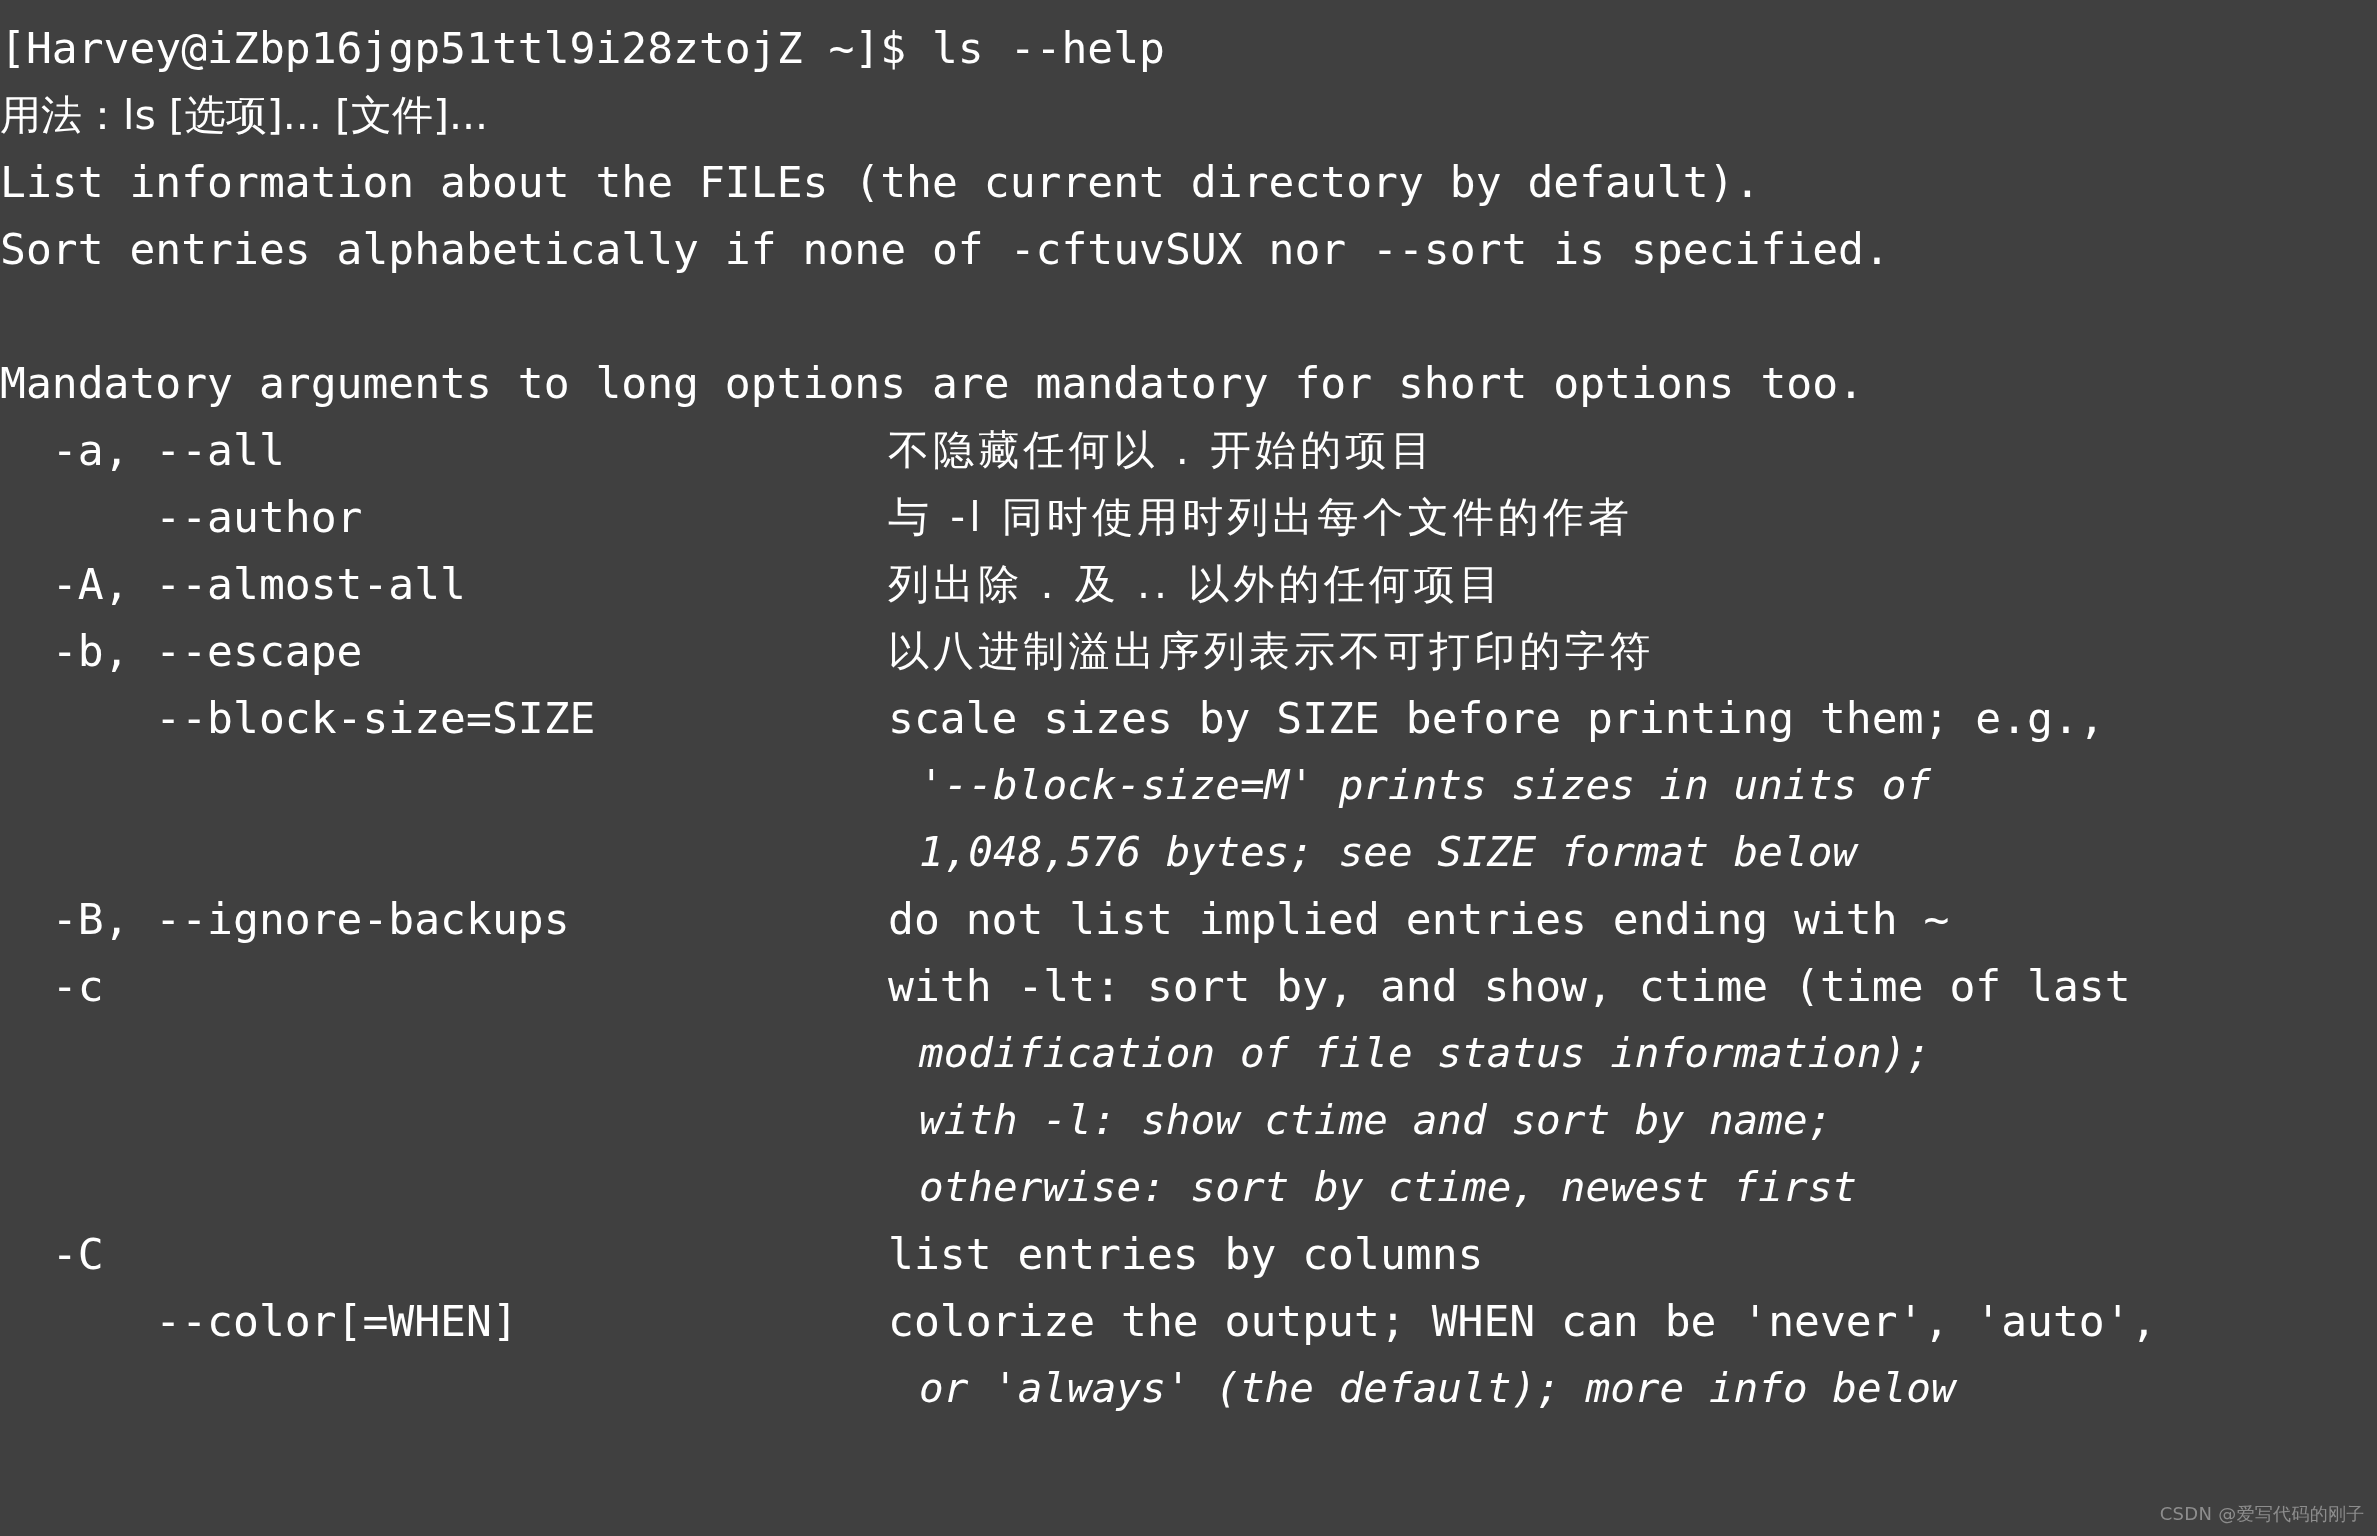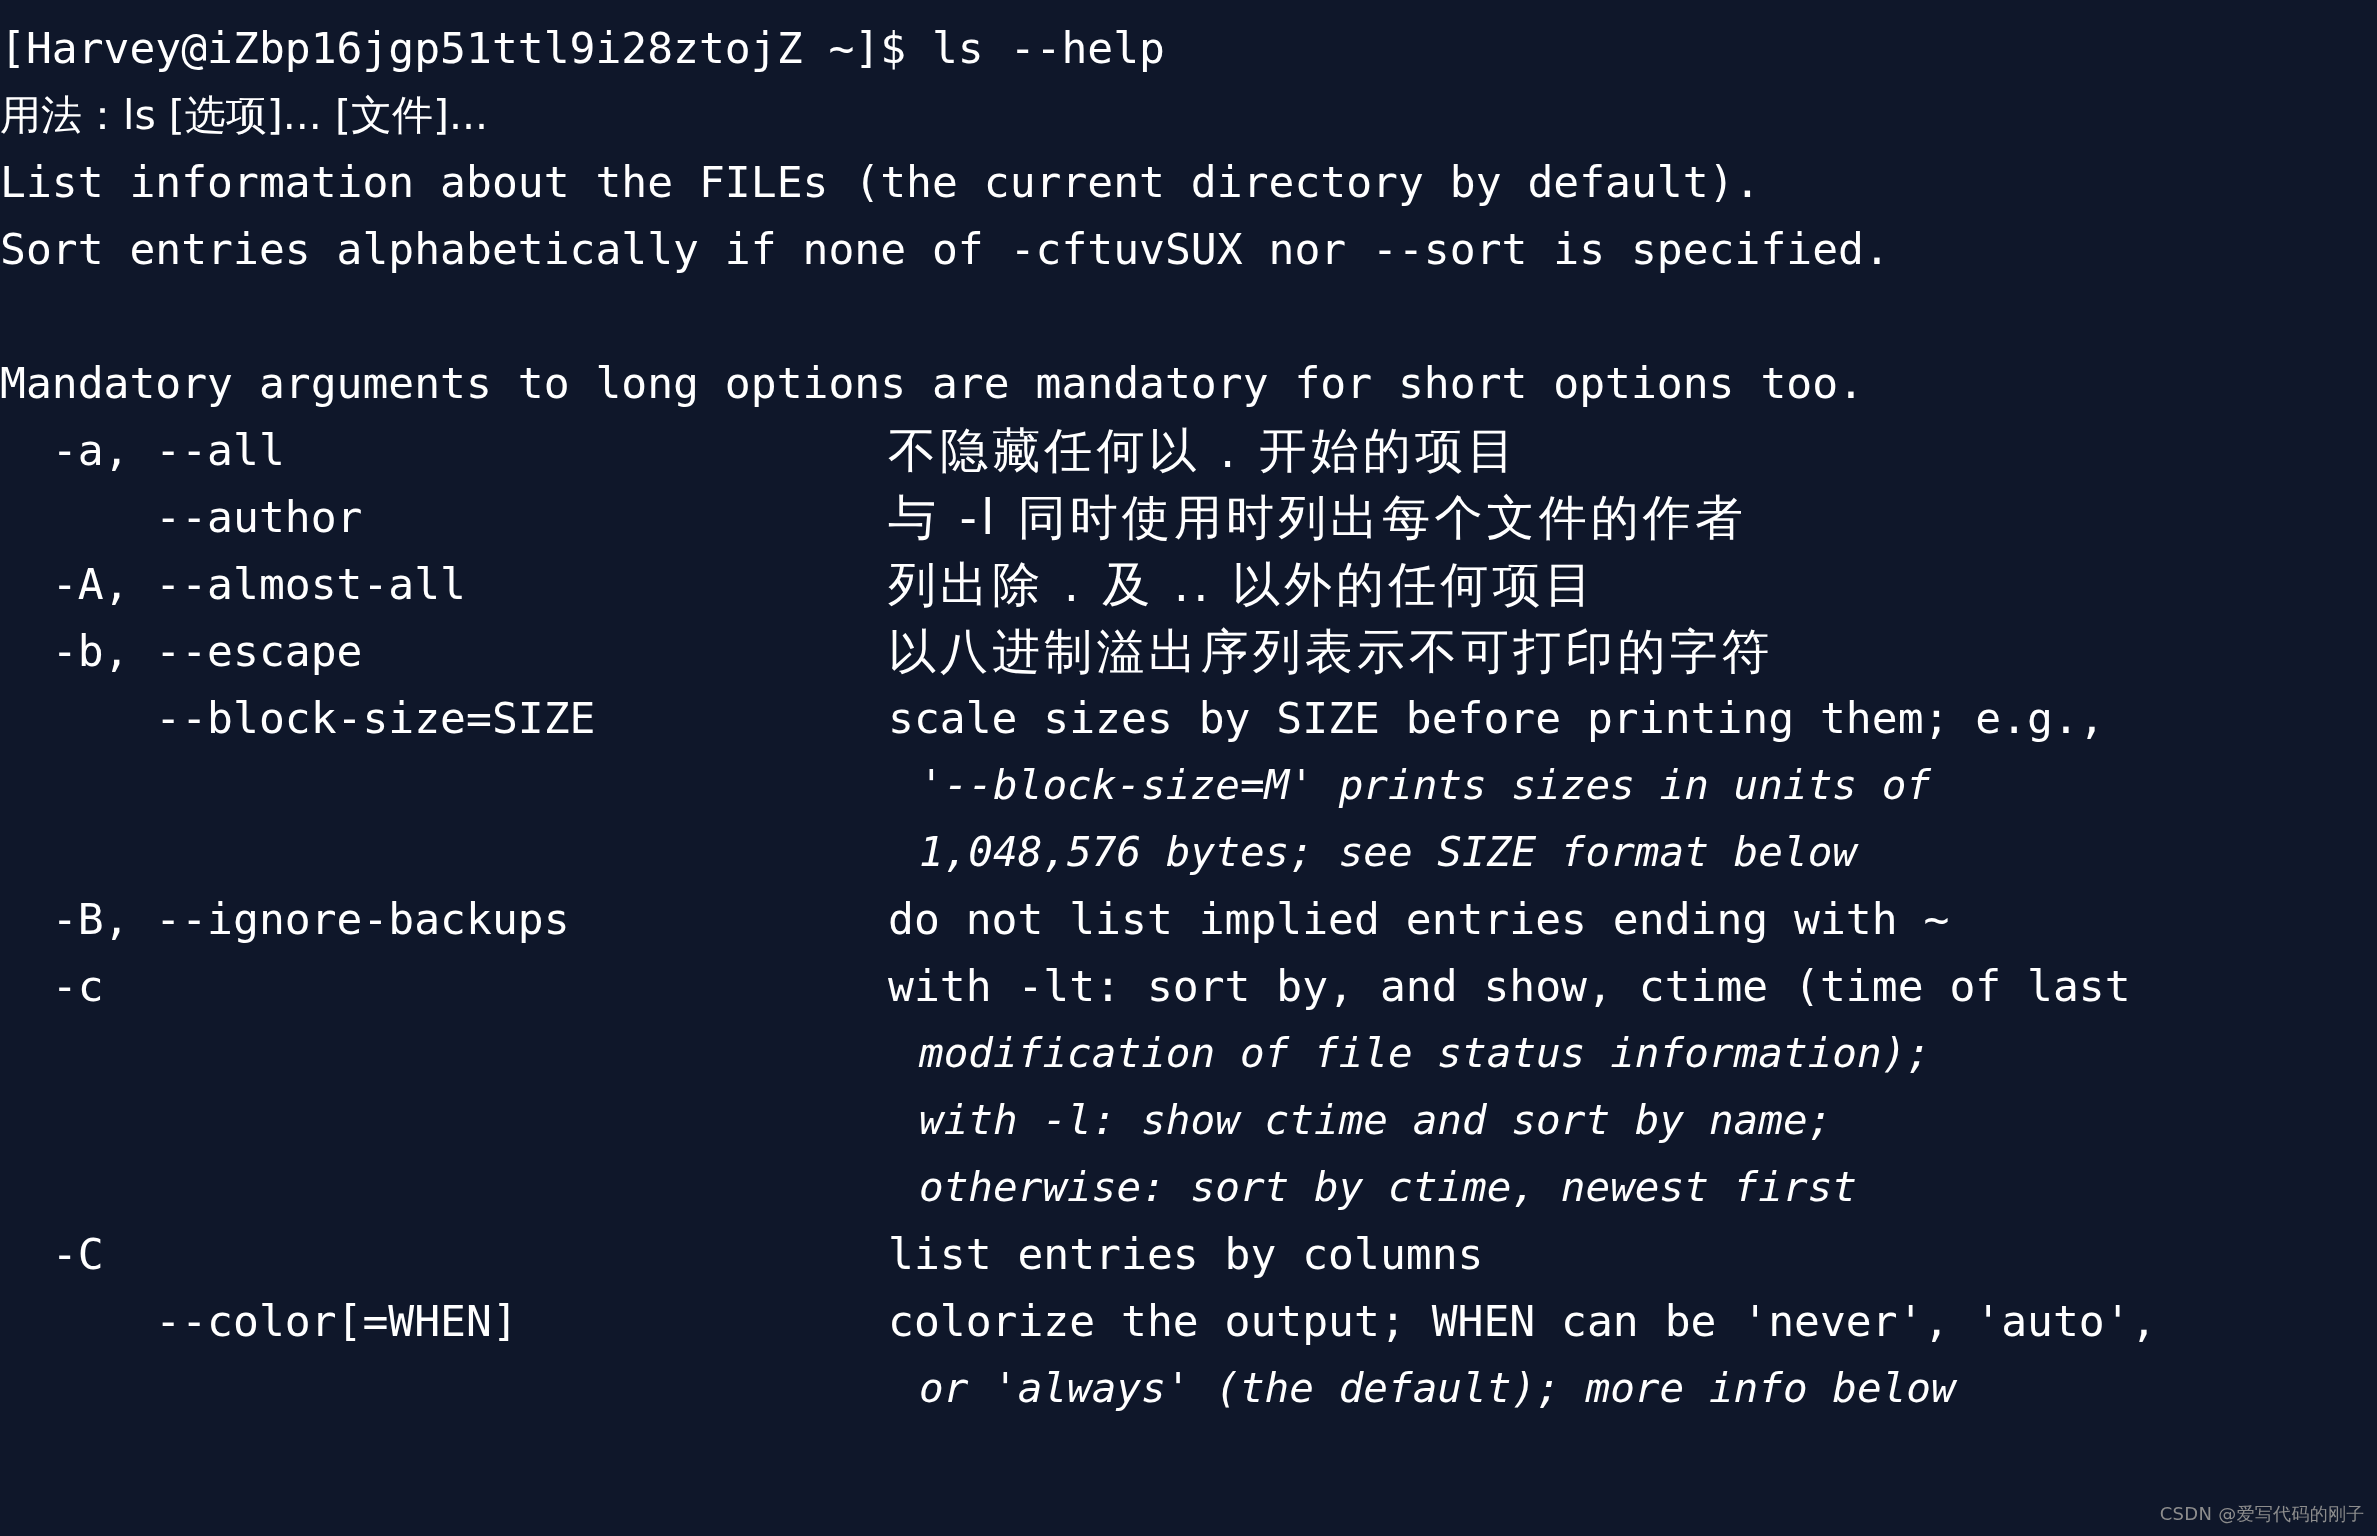--- a/index.html
+++ b/index.html
@@ -10,21 +10,21 @@
   body {
     width: 2377px;
     height: 1536px;
     overflow: hidden;
     font-family: "DejaVu Sans Mono", "Liberation Mono", monospace;
   }
   #terminal {
     position: relative;
     width: 2377px;
     height: 1536px;
-    background: #0f172a;
+    background: #404040;
     color: #ffffff;
     padding: 0;
     box-sizing: border-box;
   }
   .screen {
     position: absolute;
     left: 0px;
     top: 15px;
     width: 2377px;
   }
@@ -57,21 +57,21 @@
     vertical-align: top;
     overflow: visible;
   }
   .optrow .desc {
     display: inline-block;
     white-space: pre;
     vertical-align: top;
   }
   .optrow .desc.cjk {
     font-family: "DejaVu Sans", "Liberation Sans", sans-serif;
-    font-size: 48px;
+    font-size: 41px;
     letter-spacing: 4.1px;
   }
   .cont {
     display: block;
     white-space: pre;
     height: 67px;
     line-height: 67px;
     font-size: 41px;
     font-style: italic;
   }

